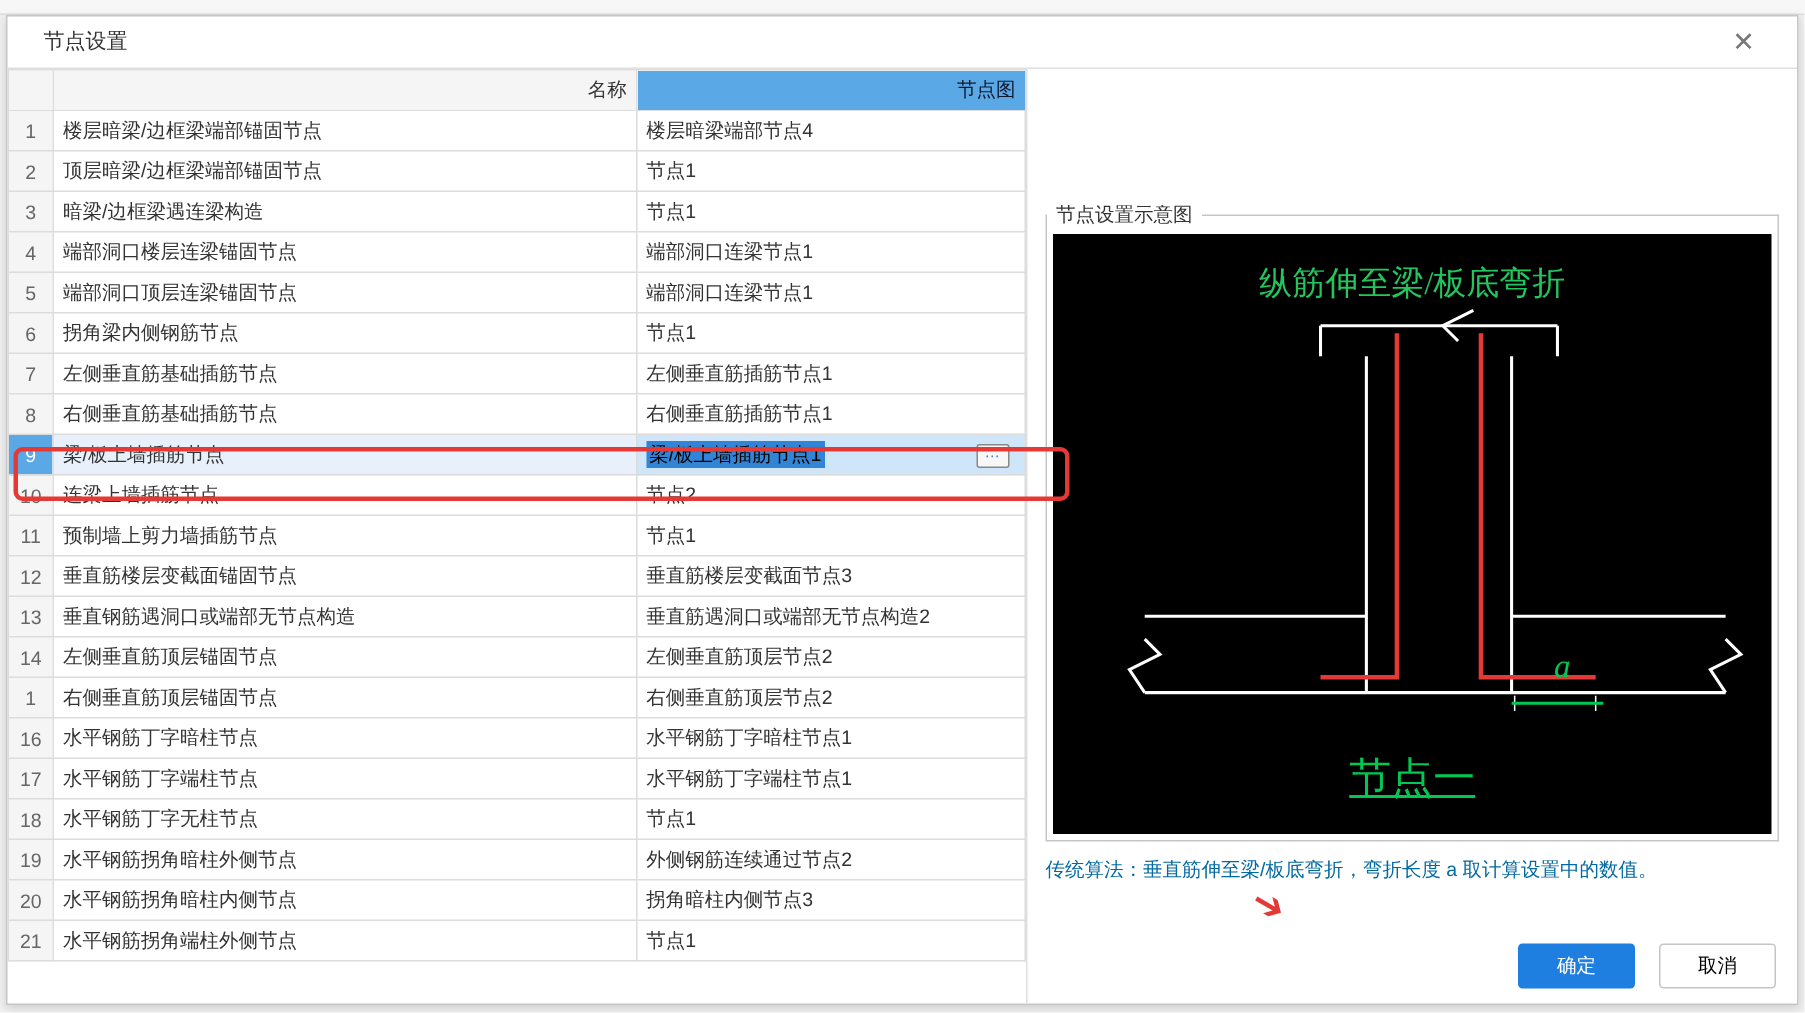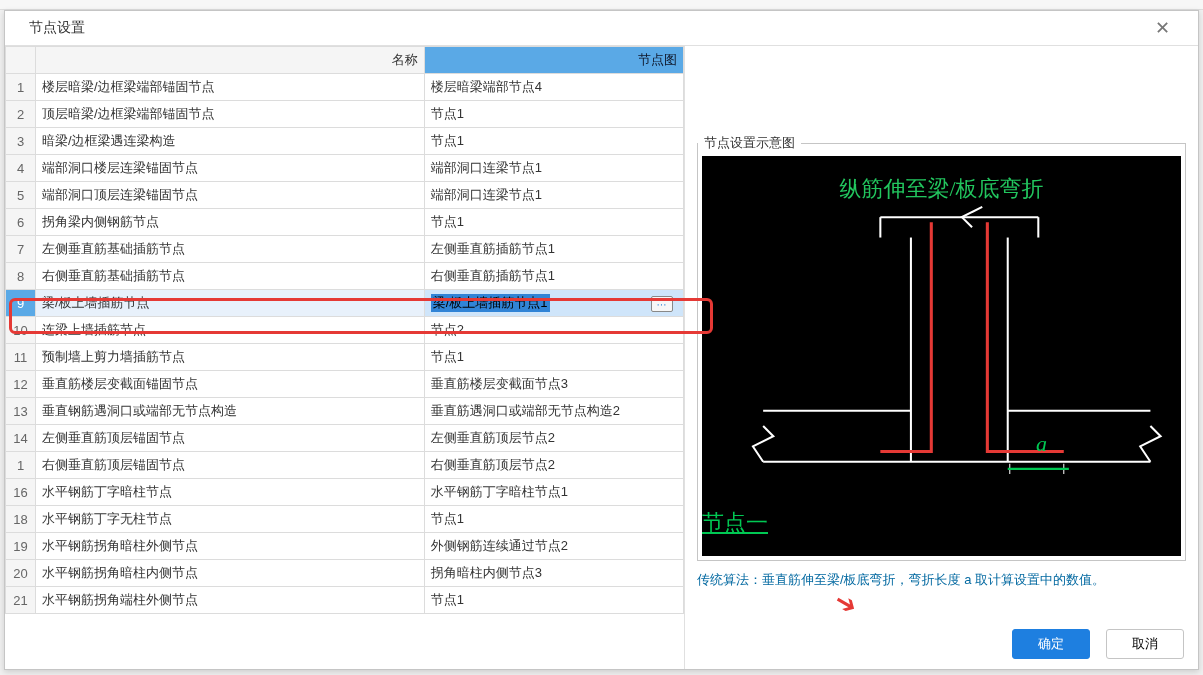--- a/index.html
+++ b/index.html
@@ -163,22 +163,23 @@
     text-align: center;
     color: #22c55e;
     font-size: 22px;
     font-family: "SimSun", serif;
   }
   .dia-node {
     position: absolute;
     bottom: 18px;
     left: 0;
     right: 0;
+    text-align: center;
     color: #00c853;
-    font-size: 22px;
+    font-size: 28px;
     font-family: "SimSun", serif;
     text-decoration: underline;
   }
   .dia-a {
     position: absolute;
     left: 334px;
     top: 275px;
     color: #00c853;
     font-size: 22px;
     font-family: "Times New Roman", serif;
@@ -325,20 +326,25 @@
             </tr>
             <tr>
               <td class="row-head">1</td>
               <td>右侧垂直筋顶层锚固节点</td>
               <td class="col-node-cell">右侧垂直筋顶层节点2</td>
             </tr>
             <tr>
               <td class="row-head">16</td>
               <td>水平钢筋丁字暗柱节点</td>
               <td class="col-node-cell">水平钢筋丁字暗柱节点1</td>
+            </tr>
+            <tr>
+              <td class="row-head">17</td>
+              <td>水平钢筋丁字端柱节点</td>
+              <td class="col-node-cell">水平钢筋丁字端柱节点1</td>
             </tr>
             <tr>
               <td class="row-head">18</td>
               <td>水平钢筋丁字无柱节点</td>
               <td class="col-node-cell">节点1</td>
             </tr>
             <tr>
               <td class="row-head">19</td>
               <td>水平钢筋拐角暗柱外侧节点</td>
               <td class="col-node-cell">外侧钢筋连续通过节点2</td>

